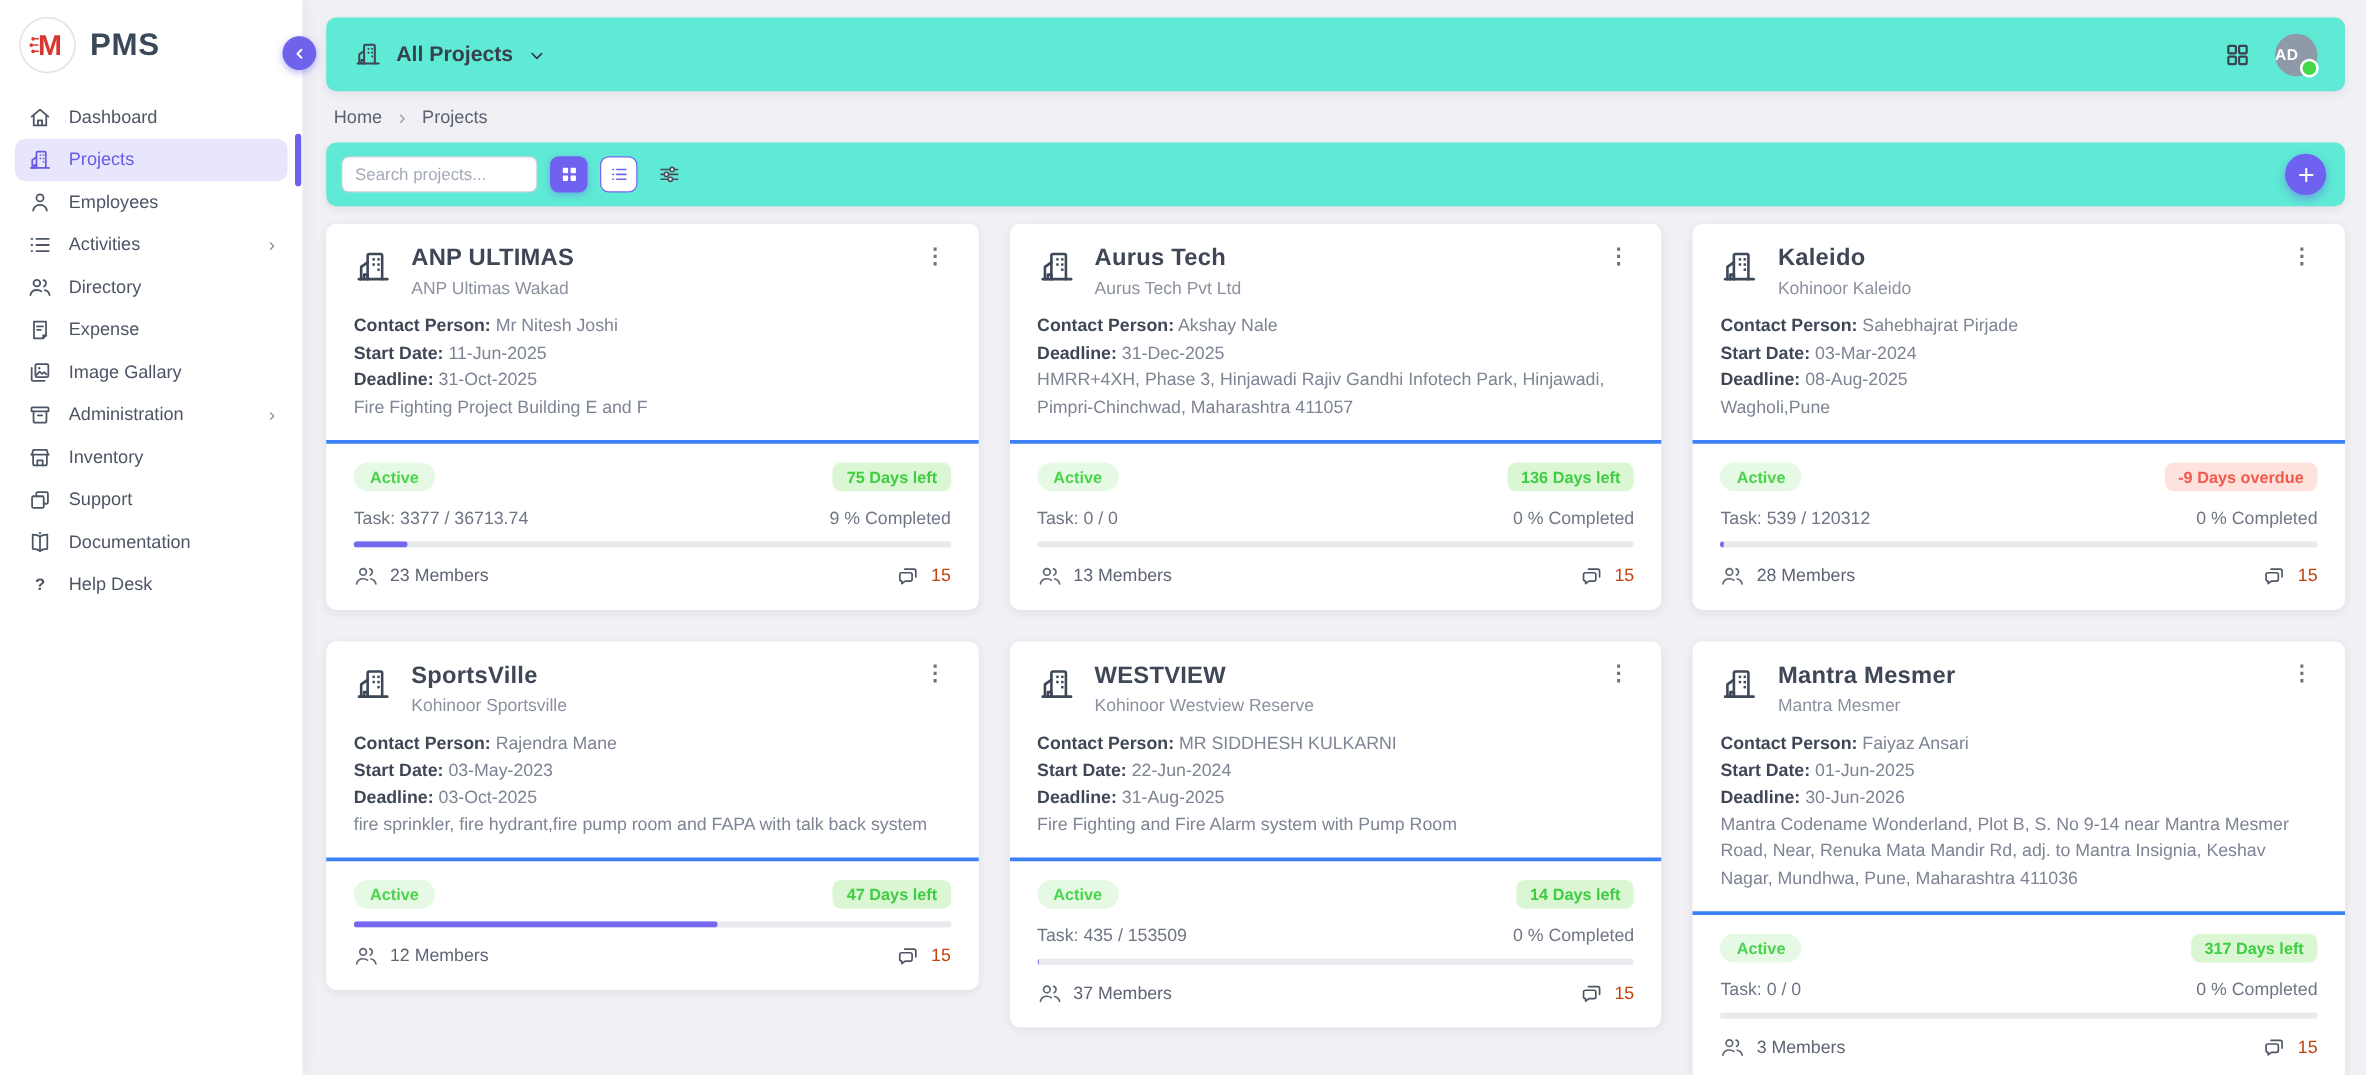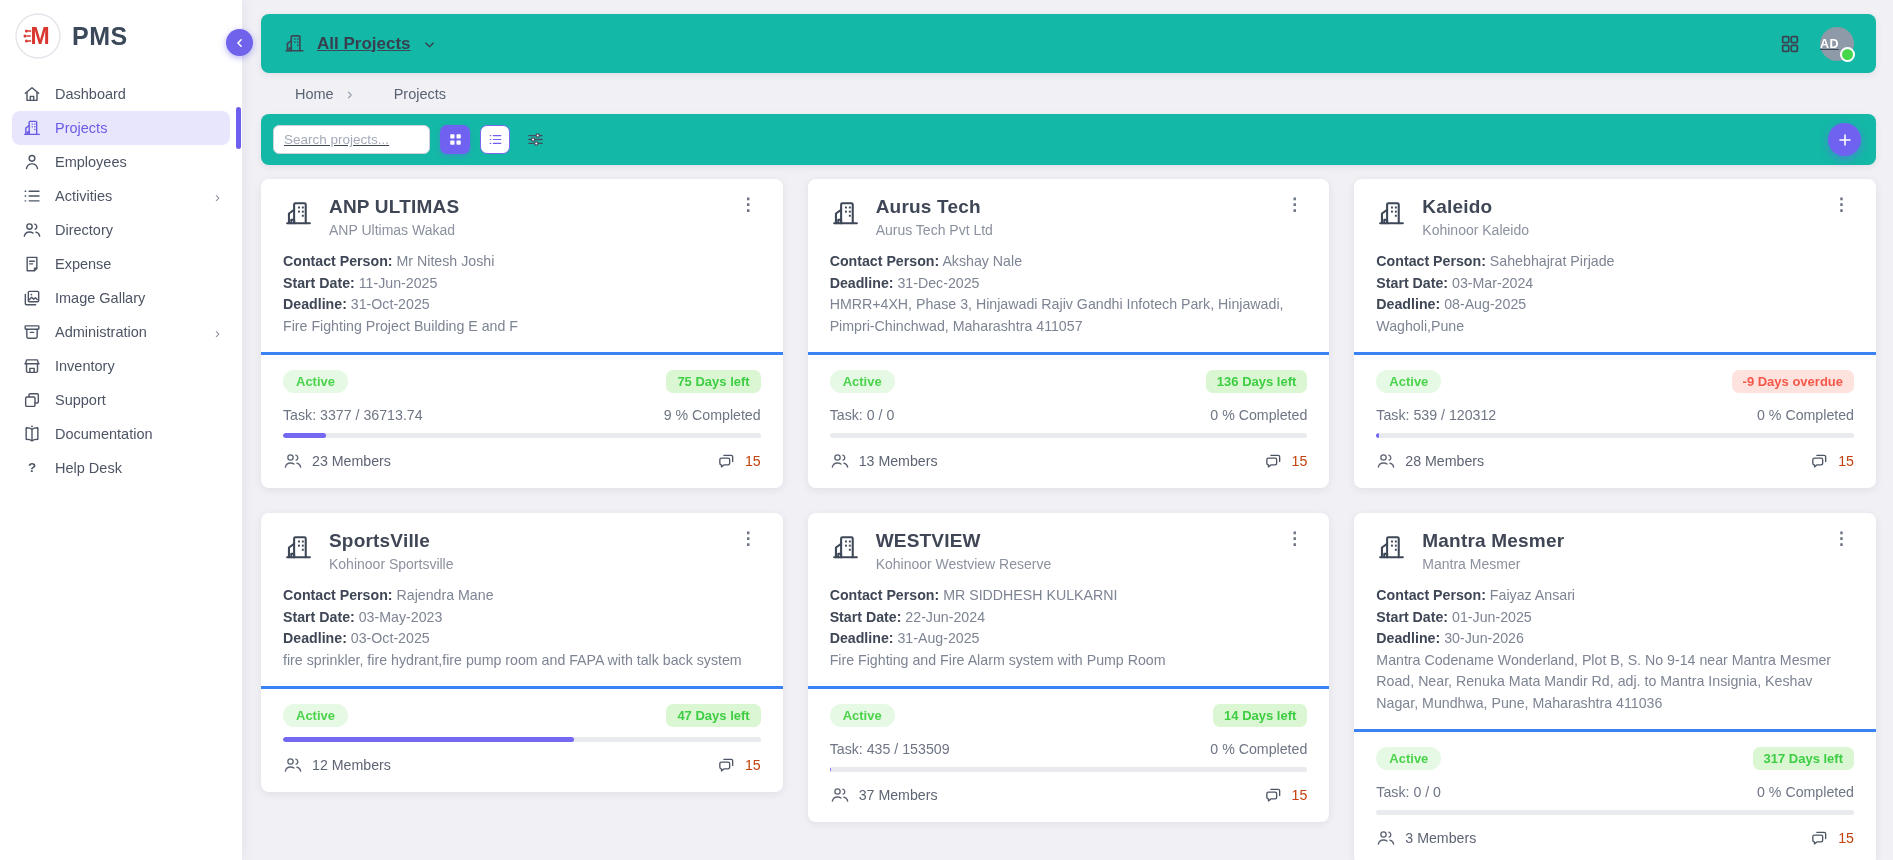--- a/index.html
+++ b/index.html
@@ -15,32 +15,32 @@
   .nav-item { position:relative; display:flex; align-items:center; gap:13px; height:34px; padding:0 10px; border-radius:8px; color:#4d5565; font-size:14.5px; cursor:pointer; }
   .nav-item .nav-ic svg { width:20px; height:20px; }
   .nav-item.active { background:#e8e6fc; color:#6a5be6; }
   .nav-item.active::after { content:""; position:absolute; right:-11px; top:-4px; width:5px; height:42px; background:#6e60ee; border-radius:4px; }
   .nav-chevron { margin-left:auto; color:#8a909c; font-size:15px; }
   .collapse-btn { position:fixed; left:226px; top:29px; width:27px; height:27px; border-radius:50%; background:#6e63ea; z-index:3; display:flex; align-items:center; justify-content:center; color:#fff; cursor:pointer; box-shadow:0 2px 6px rgba(110,99,234,.5); }
   .collapse-btn svg { width:14px; height:14px; stroke-width:2.6; }
 
   
   .main { margin-left:242px; padding:14px 17px 0 19px; }
-  .card-shadow { background:#14b8a6; border-radius:8px; box-shadow:0 2px 7px rgba(47,43,61,.08);text-decoration:underline; }
+  .card-shadow { background:#5eead4; border-radius:8px; box-shadow:0 2px 7px rgba(47,43,61,.08); }
   .topbar { height:59px; display:flex; align-items:center; padding:0 22px; }
   .topbar-left { display:flex; align-items:center; gap:11px; font-size:17px; font-weight:bold; color:#37404f; cursor:pointer; }
   .topbar-left .b-ic svg { width:23px; height:23px; color:#3d4757; }
   .topbar-left .chev svg { width:15px; height:15px; stroke-width:2.2; color:#37404f; margin-top:2px; }
   .topbar-right { margin-left:auto; display:flex; align-items:center; gap:19px; }
   .apps-btn svg { width:22px; height:22px; color:#3a4352; stroke-width:1.9; cursor:pointer; }
   .avatar { position:relative; width:34px; height:34px; border-radius:50%; background:#8f9aa8; color:#fff; font-size:12.5px; font-weight:bold; letter-spacing:.4px; display:flex; align-items:center; justify-content:flex-start; cursor:pointer; }
   .avatar::after { content:""; position:absolute; right:-1px; bottom:-1px; width:11px; height:11px; border-radius:50%; background:#46d64b; border:2px solid #fff; }
 
   .breadcrumb { display:flex; align-items:center; gap:10px; margin:13px 6px 0; font-size:14.5px; color:#5a6272; }
-  .breadcrumb .crumb { cursor:pointer;margin-left:28px; }
+  .breadcrumb .crumb { cursor:pointer; }
   .breadcrumb .sep svg { width:12px; height:12px; color:#98a0ad; stroke-width:2.4; margin-top:2px; }
 
   .toolbar { margin-top:12px; height:51px; display:flex; align-items:center; gap:10px; padding:0 12px; }
   .search-input { width:157px; height:29px; border:1px solid #ccd0dc; border-radius:6px; padding:0 10px; font-size:13.5px; font-family:"Liberation Sans",sans-serif; color:#4b5563; outline:none; background:#fff; }
   .search-input::placeholder { color:#a3aab8; }
   .view-btn { width:30px; height:29px; border-radius:7px; display:flex; align-items:center; justify-content:center; cursor:pointer; }
   .view-btn svg { width:17px; height:17px; }
   .view-btn.sel { background:#6f62f0; color:#fff; box-shadow:0 2px 5px rgba(111,98,240,.4); }
   .view-btn.unsel { background:#fff; border:1px solid #7668f1; color:#6f62f0; }
   .filter-btn { width:30px; height:29px; display:flex; align-items:center; justify-content:center; color:#454e5e; cursor:pointer; }

